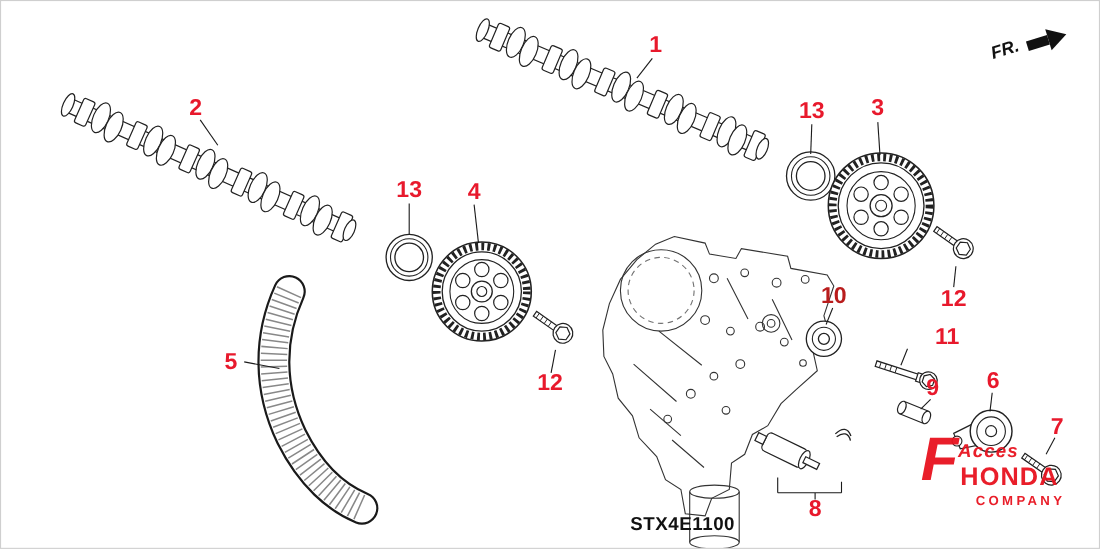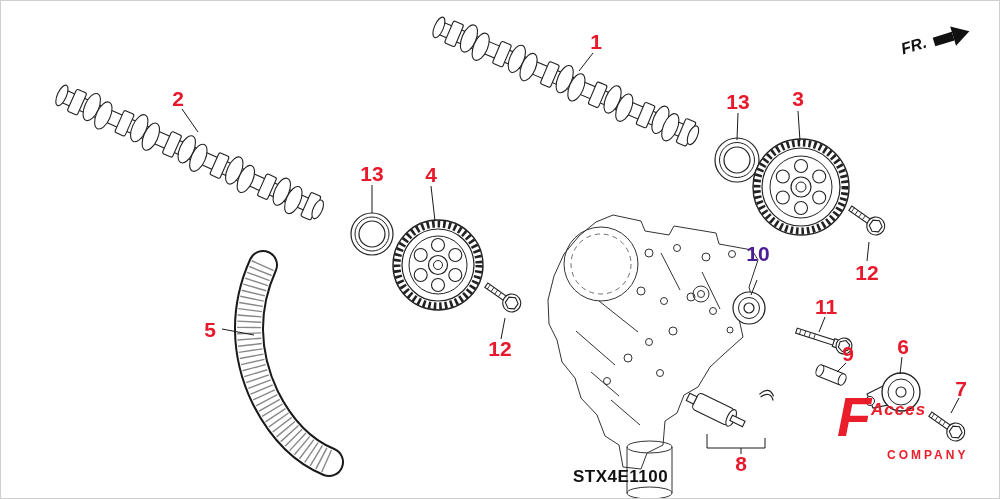--- a/index.html
+++ b/index.html
@@ -245,35 +245,36 @@
       <rect x="0" y="-4.5" width="20" height="9"></rect>
       <polygon points="20,-10 20,10 37,0"></polygon>
     </g>
   </svg>
 
   <div class="fr-label">FR.</div>
 
   <div class="watermark">
     <span class="wm wm-f" style="color: rgb(232, 19, 31);">F</span>
     <span class="wm wm-script" style="color: rgb(232, 19, 31);">Acces</span>
+    <span class="wm wm-brand" style="color: rgb(232, 19, 31);">HONDA</span>
     <span class="wm wm-suffix" style="color: rgb(232, 19, 31); padding-left: 18px;">COMPANY</span>
   </div>
 
   <div id="callout-layer">
       <span class="callout" style="left: 595px; top: 40px; color: rgb(232, 25, 44);">1</span>
       <span class="callout" style="left: 177px; top: 97px; color: rgb(232, 25, 44);">2</span>
       <span class="callout" style="left: 737px; top: 100px; color: rgb(232, 25, 44);">13</span>
       <span class="callout" style="left: 797px; top: 97px; color: rgb(232, 25, 44);">3</span>
       <span class="callout" style="left: 371px; top: 172px; color: rgb(232, 25, 44);">13</span>
       <span class="callout" style="left: 430px; top: 173px; color: rgb(232, 25, 44);">4</span>
       <span class="callout" style="left: 209px; top: 328px; color: rgb(232, 25, 44);">5</span>
       <span class="callout" style="left: 499px; top: 347px; color: rgb(232, 25, 44);">12</span>
       <span class="callout" style="left: 866px; top: 271px; color: rgb(232, 25, 44);">12</span>
-      <span class="callout" style="left: 757px; top: 252px; color: #4c1d95;">10</span>
-      <span class="callout" style="left: 825px; top: 305px; color: rgb(232, 25, 44);">11</span>
+      <span class="callout" style="left: 757px; top: 268px; color: #b91c1c;">10</span>
+      <span class="callout" style="left: 860px; top: 305px; color: rgb(232, 25, 44);">11</span>
       <span class="callout" style="left: 847px; top: 352px; color: rgb(232, 25, 44);">9</span>
       <span class="callout" style="left: 902px; top: 345px; color: rgb(232, 25, 44);">6</span>
       <span class="callout" style="left: 960px; top: 387px; color: rgb(232, 25, 44);">7</span>
       <span class="callout" style="left: 740px; top: 462px; color: rgb(232, 25, 44);">8</span>
     </div>
 
   <div class="diagram-code">STX4E1100</div>
 
 </div>
 

